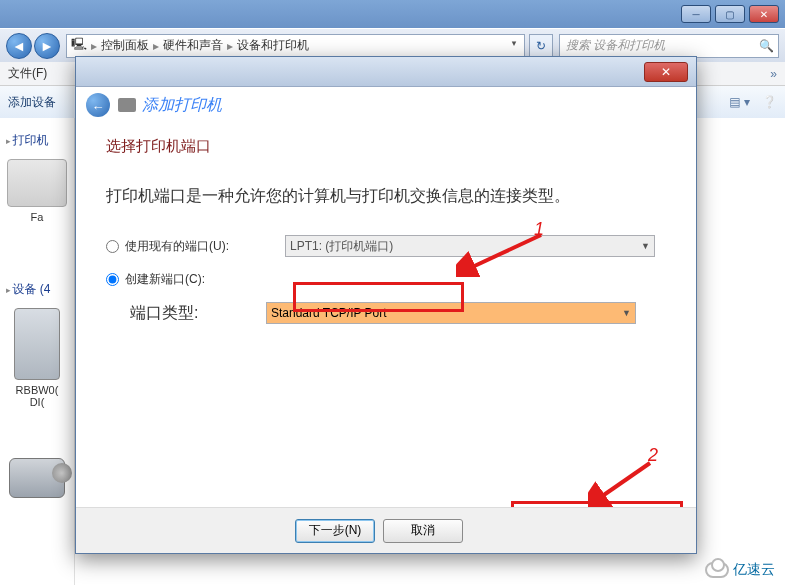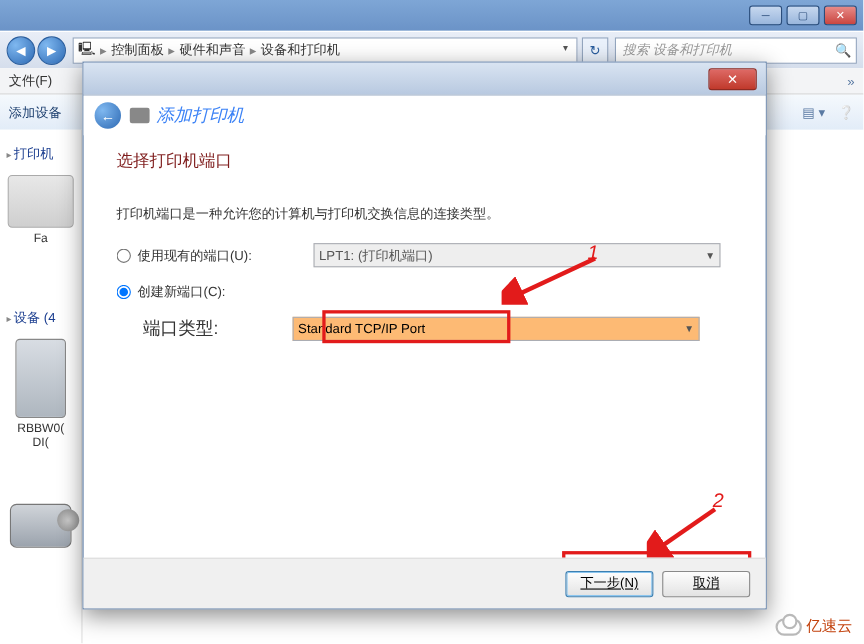--- a/index.html
+++ b/index.html
@@ -43,37 +43,37 @@
 
 .dialog { position: absolute; left: 75px; top: 56px; width: 622px; height: 498px; background: #fff; border: 1px solid #5a7aa3; box-shadow: 0 6px 20px rgba(0,0,0,.45); }
 .dlg-titlebar { height: 30px; background: linear-gradient(#d9e4f2,#b8c9e0); display: flex; justify-content: flex-end; align-items: center; padding-right: 8px; border-bottom: 1px solid #99aac4; }
 .dlg-close { width: 44px; height: 20px; background: linear-gradient(#de6a66,#c0392b); border: 1px solid #8e2a22; border-radius: 3px; color: #fff; font-size: 12px; display: flex; align-items: center; justify-content: center; cursor: pointer; }
 .dlg-hdr { height: 36px; display: flex; align-items: center; padding: 0 10px; background: #fff; }
 .dlg-back { width: 24px; height: 24px; border-radius: 50%; background: radial-gradient(circle at 30% 30%, #7fb8f0, #2d69b3); display: flex; align-items: center; justify-content: center; color: #fff; font-size: 13px; margin-right: 8px; cursor: pointer; }
 .dlg-printer-icon { width: 18px; height: 14px; background: #888; margin-right: 6px; border-radius: 2px; }
 .dlg-hdr-text { font-size: 16px; color: #3b82f6; font-style: italic; }
 .dlg-body { padding: 14px 30px 0 30px; }
 .dlg-h1 { color: #7f1d1d; font-size: 15px; margin-bottom: 30px; }
-.dlg-desc { font-size: 12px; color: #333; margin-bottom: 18px; }
+.dlg-desc { font-size: 16px; color: #333; margin-bottom: 28px; }
 .radio-row { display: flex; align-items: center; font-size: 12px; margin-bottom: 14px; }
 .radio-row input { margin-right: 6px; }
 .radio-row label { color: #333; min-width: 160px; }
 .port-select { width: 370px; height: 22px; border: 1px solid #abadb3; background: #eee; font-size: 12px; padding: 2px 4px; color: #555; display: flex; align-items: center; justify-content: space-between; }
 .port-select.active { background: #fdba74; color: #000; }
 .port-select .dd { font-size: 9px; color: #555; }
 .indent { margin-left: 24px; display: flex; align-items: center; }
 .indent label { min-width: 136px; font-size: 16px; }
 .highlight-red { position: absolute; border: 3px solid #e21b1b; pointer-events: none; }
 .arrow-ann { position: absolute; pointer-events: none; }
 .arrow-ann .num { color: #e21b1b; font-size: 18px; font-style: italic; position: absolute; }
-.dlg-footer { position: absolute; bottom: 0; left: 0; right: 0; height: 46px; background: #f0f0f0; border-top: 1px solid #dcdcdc; display: flex; align-items: center; justify-content: flex-end; padding-right: 14px; gap: 8px; text-decoration: underline; }
+.dlg-footer { position: absolute; bottom: 0; left: 0; right: 0; height: 46px; background: #f0f0f0; border-top: 1px solid #dcdcdc; display: flex; align-items: center; justify-content: center; padding-right: 14px; gap: 8px; }
 .btn { min-width: 80px; height: 24px; border: 1px solid #8a8a8a; background: linear-gradient(#fdfdfd,#e3e3e3); font-size: 12px; border-radius: 3px; cursor: pointer; }
 .btn.primary { border: 1px solid #3c7fb1; box-shadow: 0 0 0 1px #8cc6ef inset; }
 
-.watermark { position: absolute; right: 10px; bottom: 6px; font-size: 14px; color: #c2410c; display: flex; align-items: center; gap: 4px; }
+.watermark { position: absolute; right: 10px; bottom: 6px; font-size: 14px; color: #0369a1; display: flex; align-items: center; gap: 4px; }
 .watermark .cloud { width: 24px; height: 16px; border: 2px solid #b9b9b9; border-radius: 10px; position: relative; }
 .watermark .cloud::before { content: ""; position: absolute; width: 10px; height: 10px; border: 2px solid #b9b9b9; border-radius: 50%; top: -6px; left: 4px; background: #fff; }
 </style>
 </head>
 <body>
 
 <div class="titlebar">
   <div class="win-btn">─</div>
   <div class="win-btn">▢</div>
   <div class="win-btn close">✕</div>

